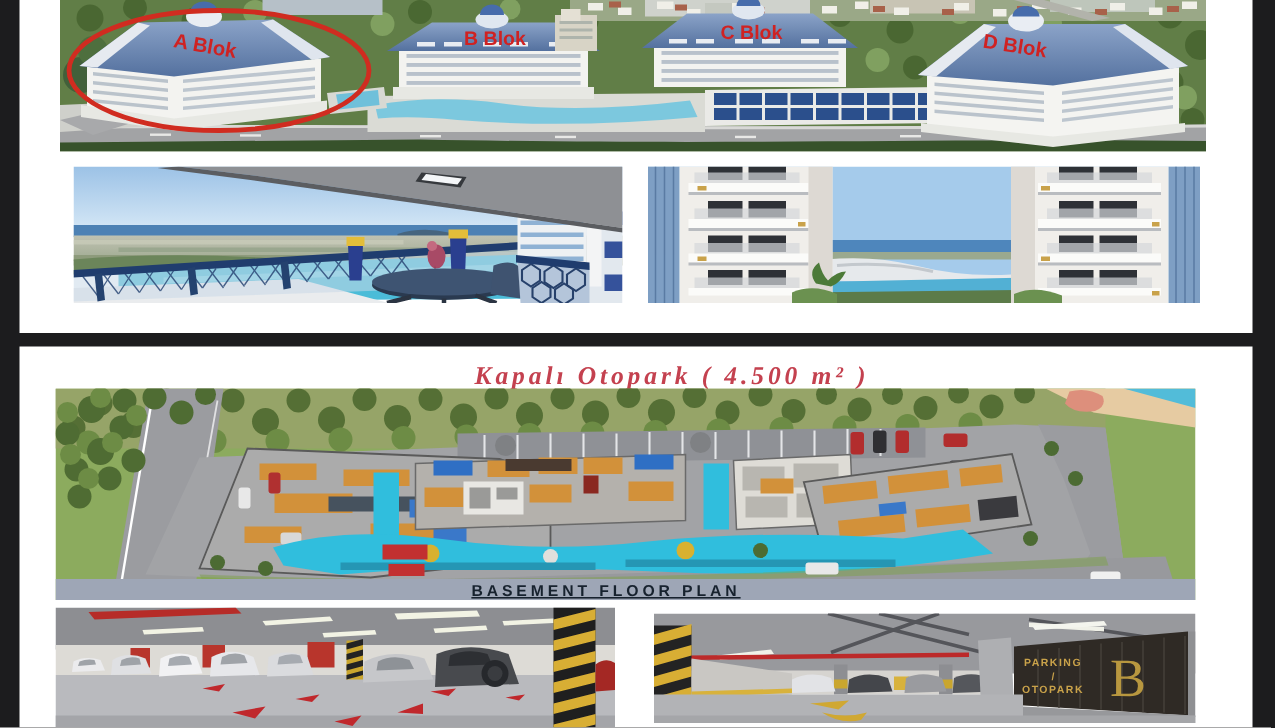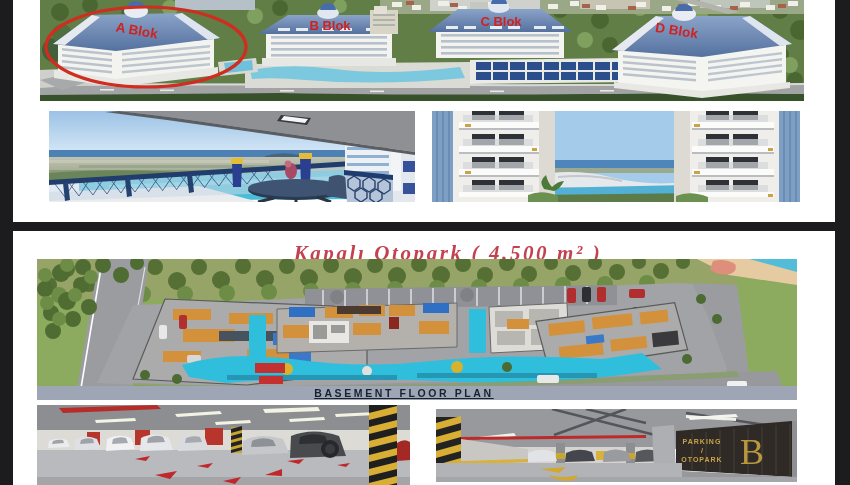--- a/index.html
+++ b/index.html
@@ -482,21 +482,21 @@
 
     <path d="M244,85 Q258,79 276,86 L276,91 L244,91 Z" fill="#6b9150"></path>
   </g>
 
   <path d="M112,78 q-6,-8 2,-14 q2,8 6,12 q6,-6 12,-6 q-4,8 -10,10 Z" fill="#4c7a38"></path>
 </svg>
 </div>
 
 <div class="abs" style="left:0;top:241px;width:850px;text-align:center;">
   <span style="font-family:'Liberation Serif',serif;font-style:italic;font-weight:bold;
-        font-size:21px;color:#c4414f;letter-spacing:2.6px;margin-left:46px;">Kapalı Otopark ( 4.500 m² )</span>
+        font-size:17px;color:#c4414f;letter-spacing:2.6px;margin-left:46px;">Kapalı Otopark ( 4.500 m² )</span>
 </div>
 
 <div class="abs" style="left:37px;top:259px;width:697px;height:141px;">
 <svg width="760" height="141" viewBox="0 0 760 141" xmlns="http://www.w3.org/2000/svg">
 
   <rect x="0" y="0" width="760" height="141" fill="#8cab5e"></rect>
 
   <rect x="0" y="0" width="700" height="40" fill="#96a468"></rect>
   <g fill="#556f35">
     <circle cx="12" cy="26" r="8"></circle>

